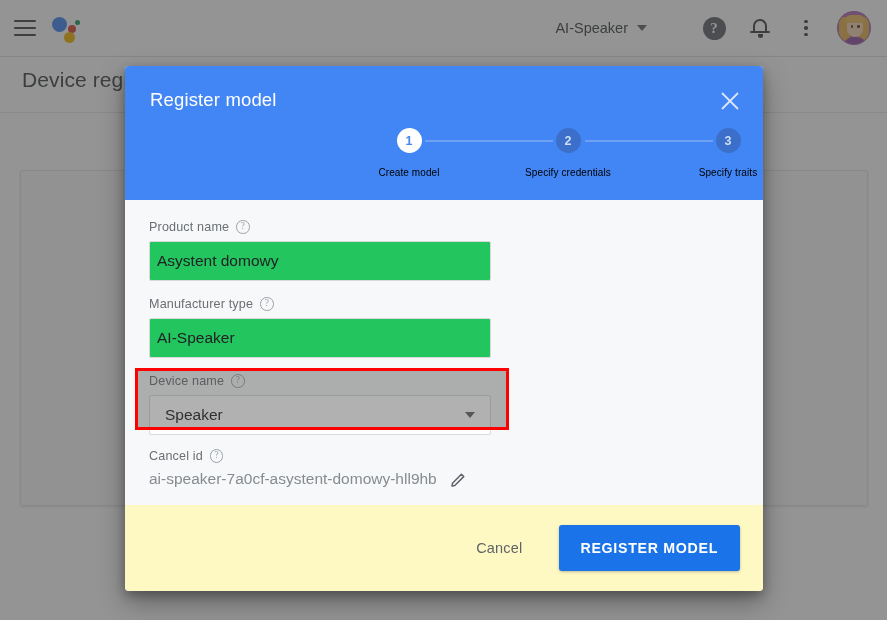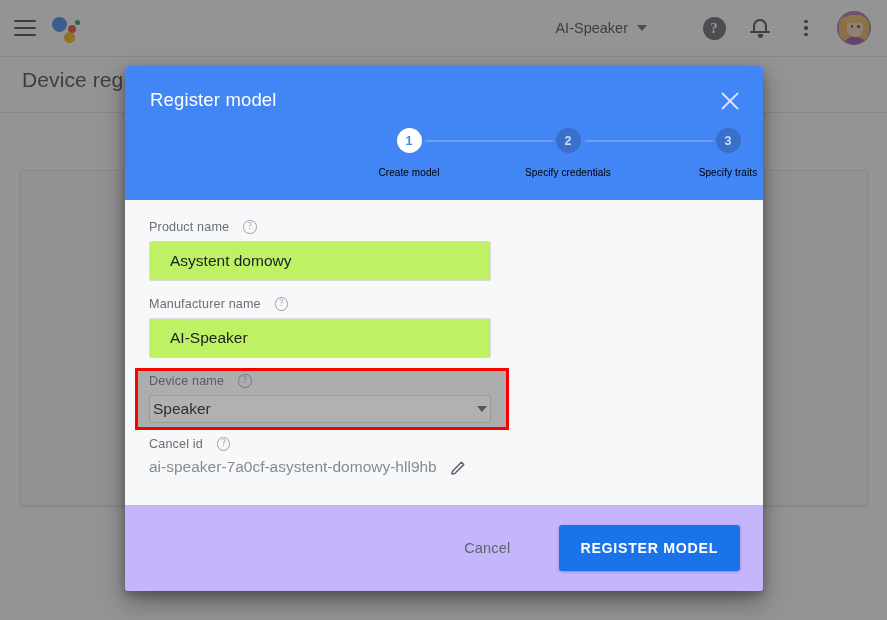--- a/index.html
+++ b/index.html
@@ -134,67 +134,67 @@
   .step-circle.inactive { background: #3b6fc9; color: #cfdef8; font-weight: 600; }
   .step-label { margin-top: 14px; color: #000000; font-size: 10px; letter-spacing: 0.1px; }
   .step-line { position: absolute; top: 12px; height: 1.6px; background: #6ea0f5; }
 
   .dialog-body {
     flex: 1; position: relative; background: #f7f8f9; padding: 20px 24px 0 24px;
   }
 
   .field-label {
     font-size: 12.6px; color: #6b6f73; letter-spacing: 0.15px;
-    display: flex; align-items: center; gap: 14px; margin-bottom: 7px;
+    display: flex; align-items: center; gap: 7px; margin-bottom: 7px;
   }
   .help-q {
     width: 13.5px; height: 13.5px; border-radius: 50%;
     border: 1.3px solid #9aa0a6; color: #9aa0a6;
     font-size: 9.5px; line-height: 11px; text-align: center;
     font-family: "Liberation Serif", serif; display: inline-block;
   }
 
   .text-input {
-    width: 342px; height: 40px; background: #bef264;
+    width: 342px; height: 40px; background: #22c55e;
     border: 1px solid #d8d9da; border-radius: 2px;
-    font-size: 15.5px; color: #202124; padding: 0 20px;
+    font-size: 15.5px; color: #202124; padding: 0 7px;
     font-family: "Liberation Sans", sans-serif;
     display: flex; align-items: center;
   }
   .field-block { margin-bottom: 16px; }
 
   
   .device-type-wrap { position: relative; margin-bottom: 8px; }
   .select-box {
-    width: 342px; height: 28px; background: #ffffff;
+    width: 342px; height: 40px; background: #ffffff;
     border: 1px solid #d8d9da; border-radius: 2px;
-    font-size: 15.5px; color: #202124; padding: 0 3px;
+    font-size: 15.5px; color: #202124; padding: 0 15px;
     display: flex; align-items: center; justify-content: space-between;
   }
   .select-caret {
     width: 0; height: 0;
     border-left: 5.5px solid transparent; border-right: 5.5px solid transparent;
     border-top: 6.5px solid #5f6368;
   }
   .highlight-box {
     position: absolute; left: -14px; top: -6px; width: 374px; height: 62px;
     border: 3px solid #ff0000; background: rgba(70,70,70,0.42);
     pointer-events: none;
   }
 
   .model-id-row {
     display: flex; align-items: center; gap: 13px;
     font-size: 15.5px; color: #868b90; padding-left: 0px;
   }
   .pencil svg { display: block; }
 
   .dialog-footer {
-    flex: none; height: 86px; background: #c4b5fd;
+    flex: none; height: 86px; background: #fef9c3;
     display: flex; align-items: center; justify-content: flex-end;
-    padding-right: 23px; gap: 34px;
+    padding-right: 23px; gap: 22px;
   }
   .btn-cancel {
     font-size: 14.5px; color: #5f6368; background: transparent; border: none;
     padding: 10px 14px; cursor: pointer; font-family: "Liberation Sans", sans-serif;
     letter-spacing: 0.2px;
   }
   .btn-primary {
     font-size: 14.2px; font-weight: bold; color: #ffffff; background: #1a73e8;
     border: none; border-radius: 3px; padding: 0 22px; height: 46px; cursor: pointer;
     letter-spacing: 0.7px; font-family: "Liberation Sans", sans-serif;
@@ -307,21 +307,21 @@
       <div class="field-block">
         <div class="field-label">
           <span>Product name</span>
           <span class="help-q">?</span>
         </div>
         <div class="text-input" placeholder="">Asystent domowy</div>
       </div>
 
       <div class="field-block">
         <div class="field-label">
-          <span>Manufacturer name</span>
+          <span>Manufacturer type</span>
           <span class="help-q">?</span>
         </div>
         <div class="text-input" placeholder="">AI-Speaker</div>
       </div>
 
       <div class="device-type-wrap">
         <div class="field-label">
           <span>Device name</span>
           <span class="help-q">?</span>
         </div>

